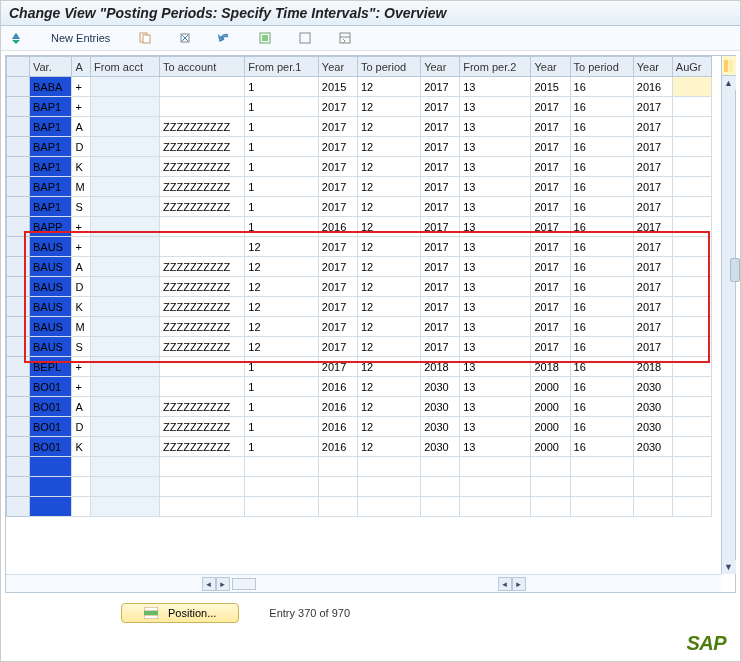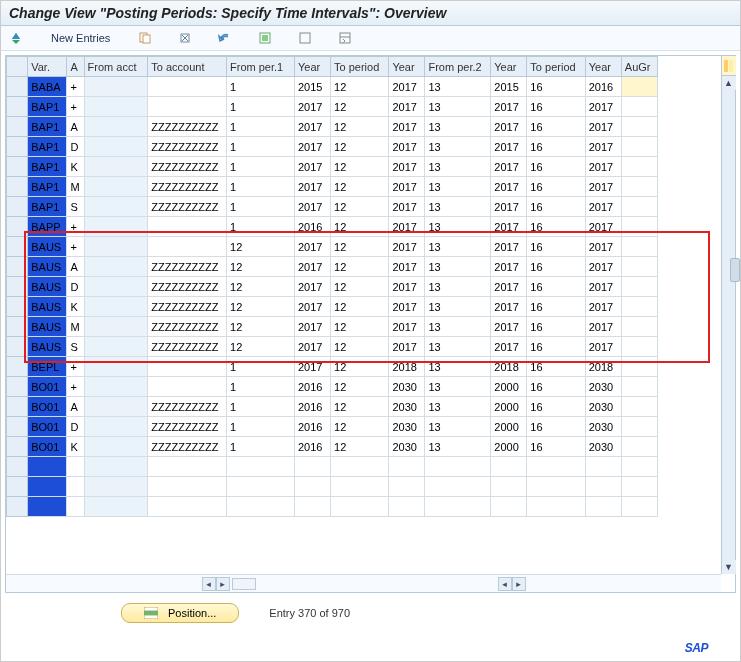--- a/index.html
+++ b/index.html
@@ -42,21 +42,21 @@
   .new-entries { color:#235; font-size:11px; cursor:pointer; padding:2px 4px;}
   .grid-wrap {
     margin:4px;
     border:1px solid #b8c9d8;
     position:relative;
     height:538px;
     background:#fff;
   }
   .grid-table {
     border-collapse:collapse;
-    width:652px;
+    width:706px;
     font-size:11px;
   }
   .grid-table th {
     background:#e6eff7;
     border:1px solid #b8c9d8;
     padding:2px 3px;
     font-weight:normal;
     color:#333;
     text-align:left;
     height:20px;
@@ -103,26 +103,26 @@
   .footer-row{
     display:flex;align-items:center;gap:30px;
     padding:6px 120px;
   }
   .pos-btn{
     background:linear-gradient(#fff9d6,#ffeaa0);
     border:1px solid #c9b45a;
     padding:3px 22px;
     display:flex;align-items:center;gap:10px;
     cursor:pointer;
-    border-radius:9px;
+    border-radius:4px;
   }
   .entry-text{color:#333;}
   .sap-logo{
-    position:absolute;right:32px;bottom:6px;
-    font-weight:bold;font-size:12px;color:#1d4ed8;
+    position:absolute;right:14px;bottom:6px;
+    font-weight:bold;font-size:20px;color:#4d7c0f;
     font-style:italic;letter-spacing:-0.5px;
   }
   col.w-rowbtn{width:20px}
   col.w-var{width:34px}
   col.w-a{width:13px}
   col.w-from{width:60px}
   col.w-to{width:72px}
   col.w-fp1{width:64px}
   col.w-yr{width:34px}
   col.w-tp{width:55px}

